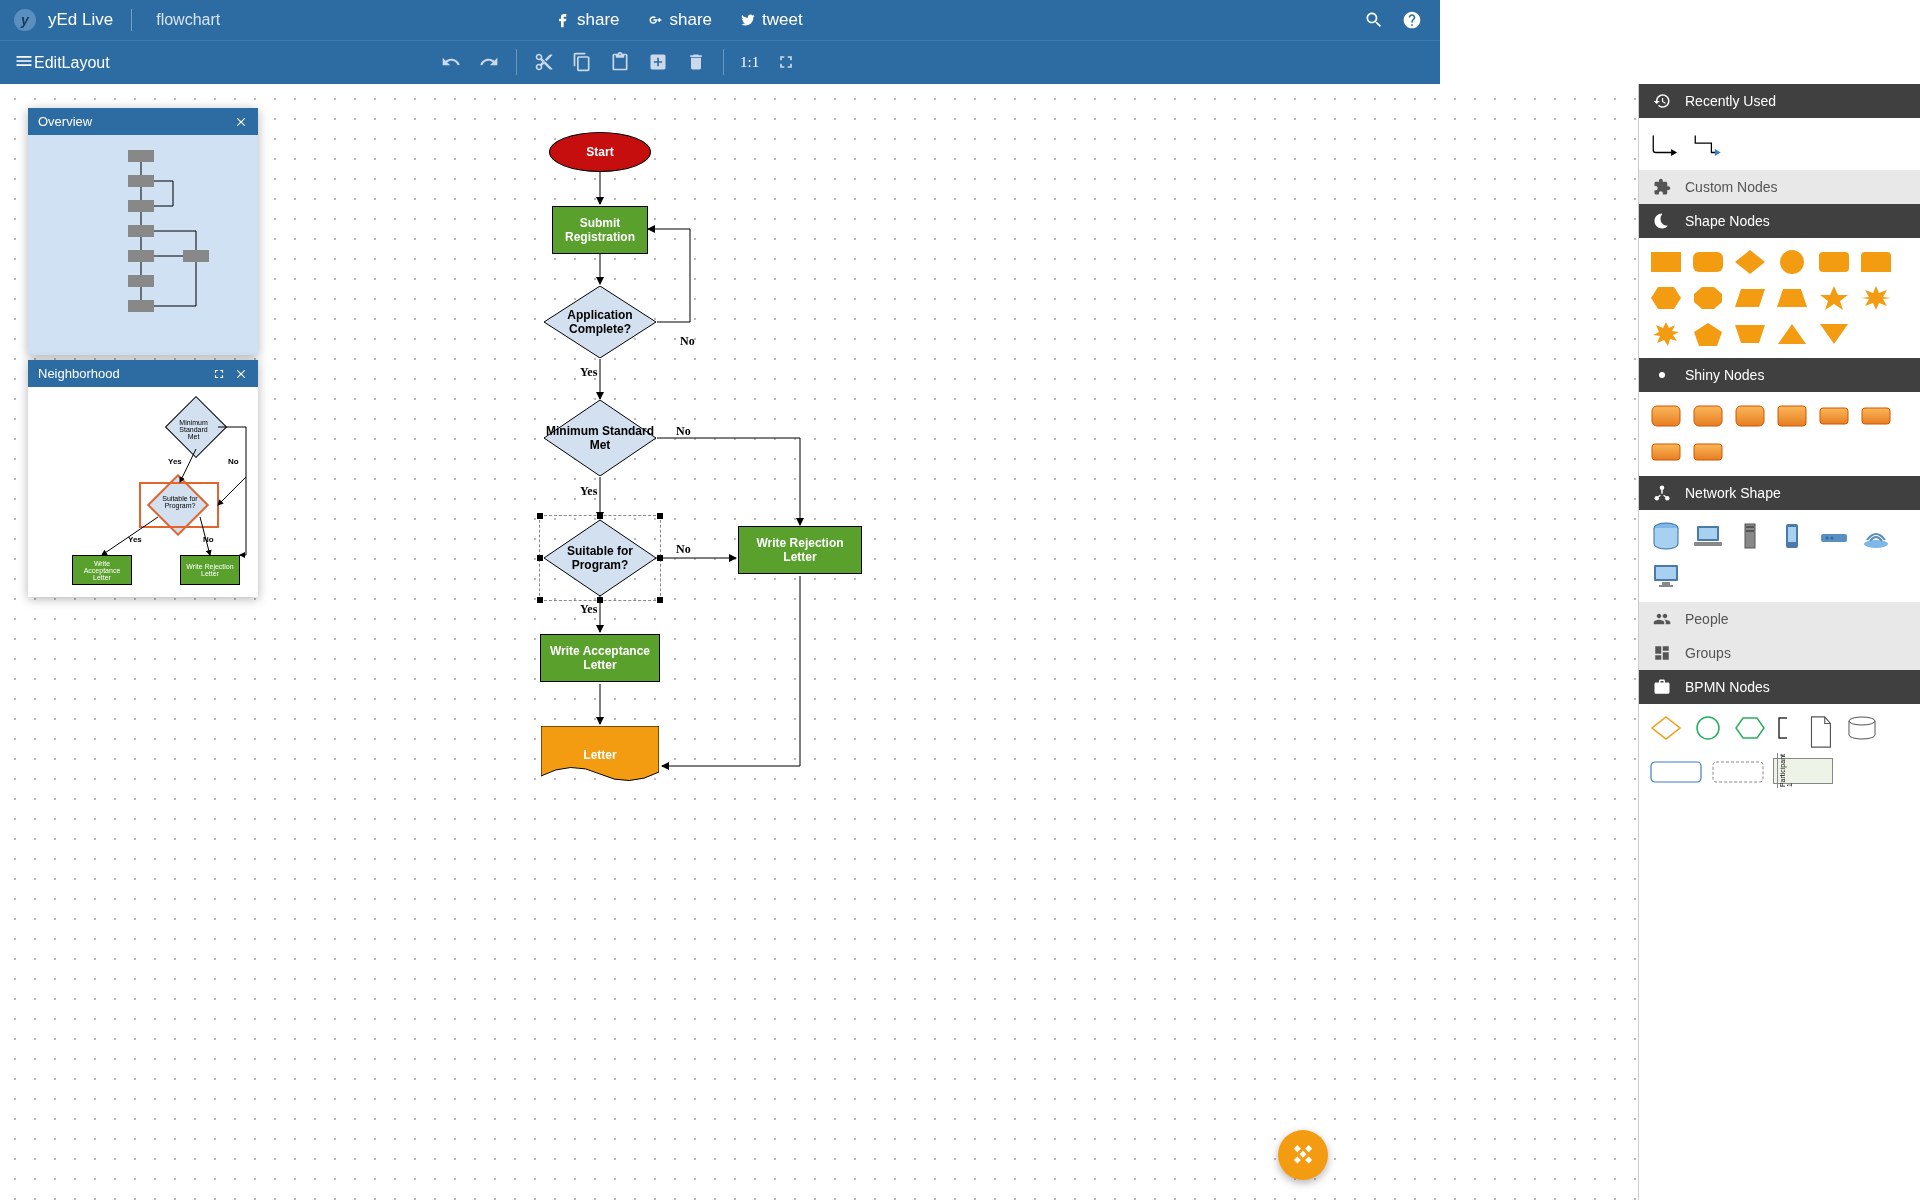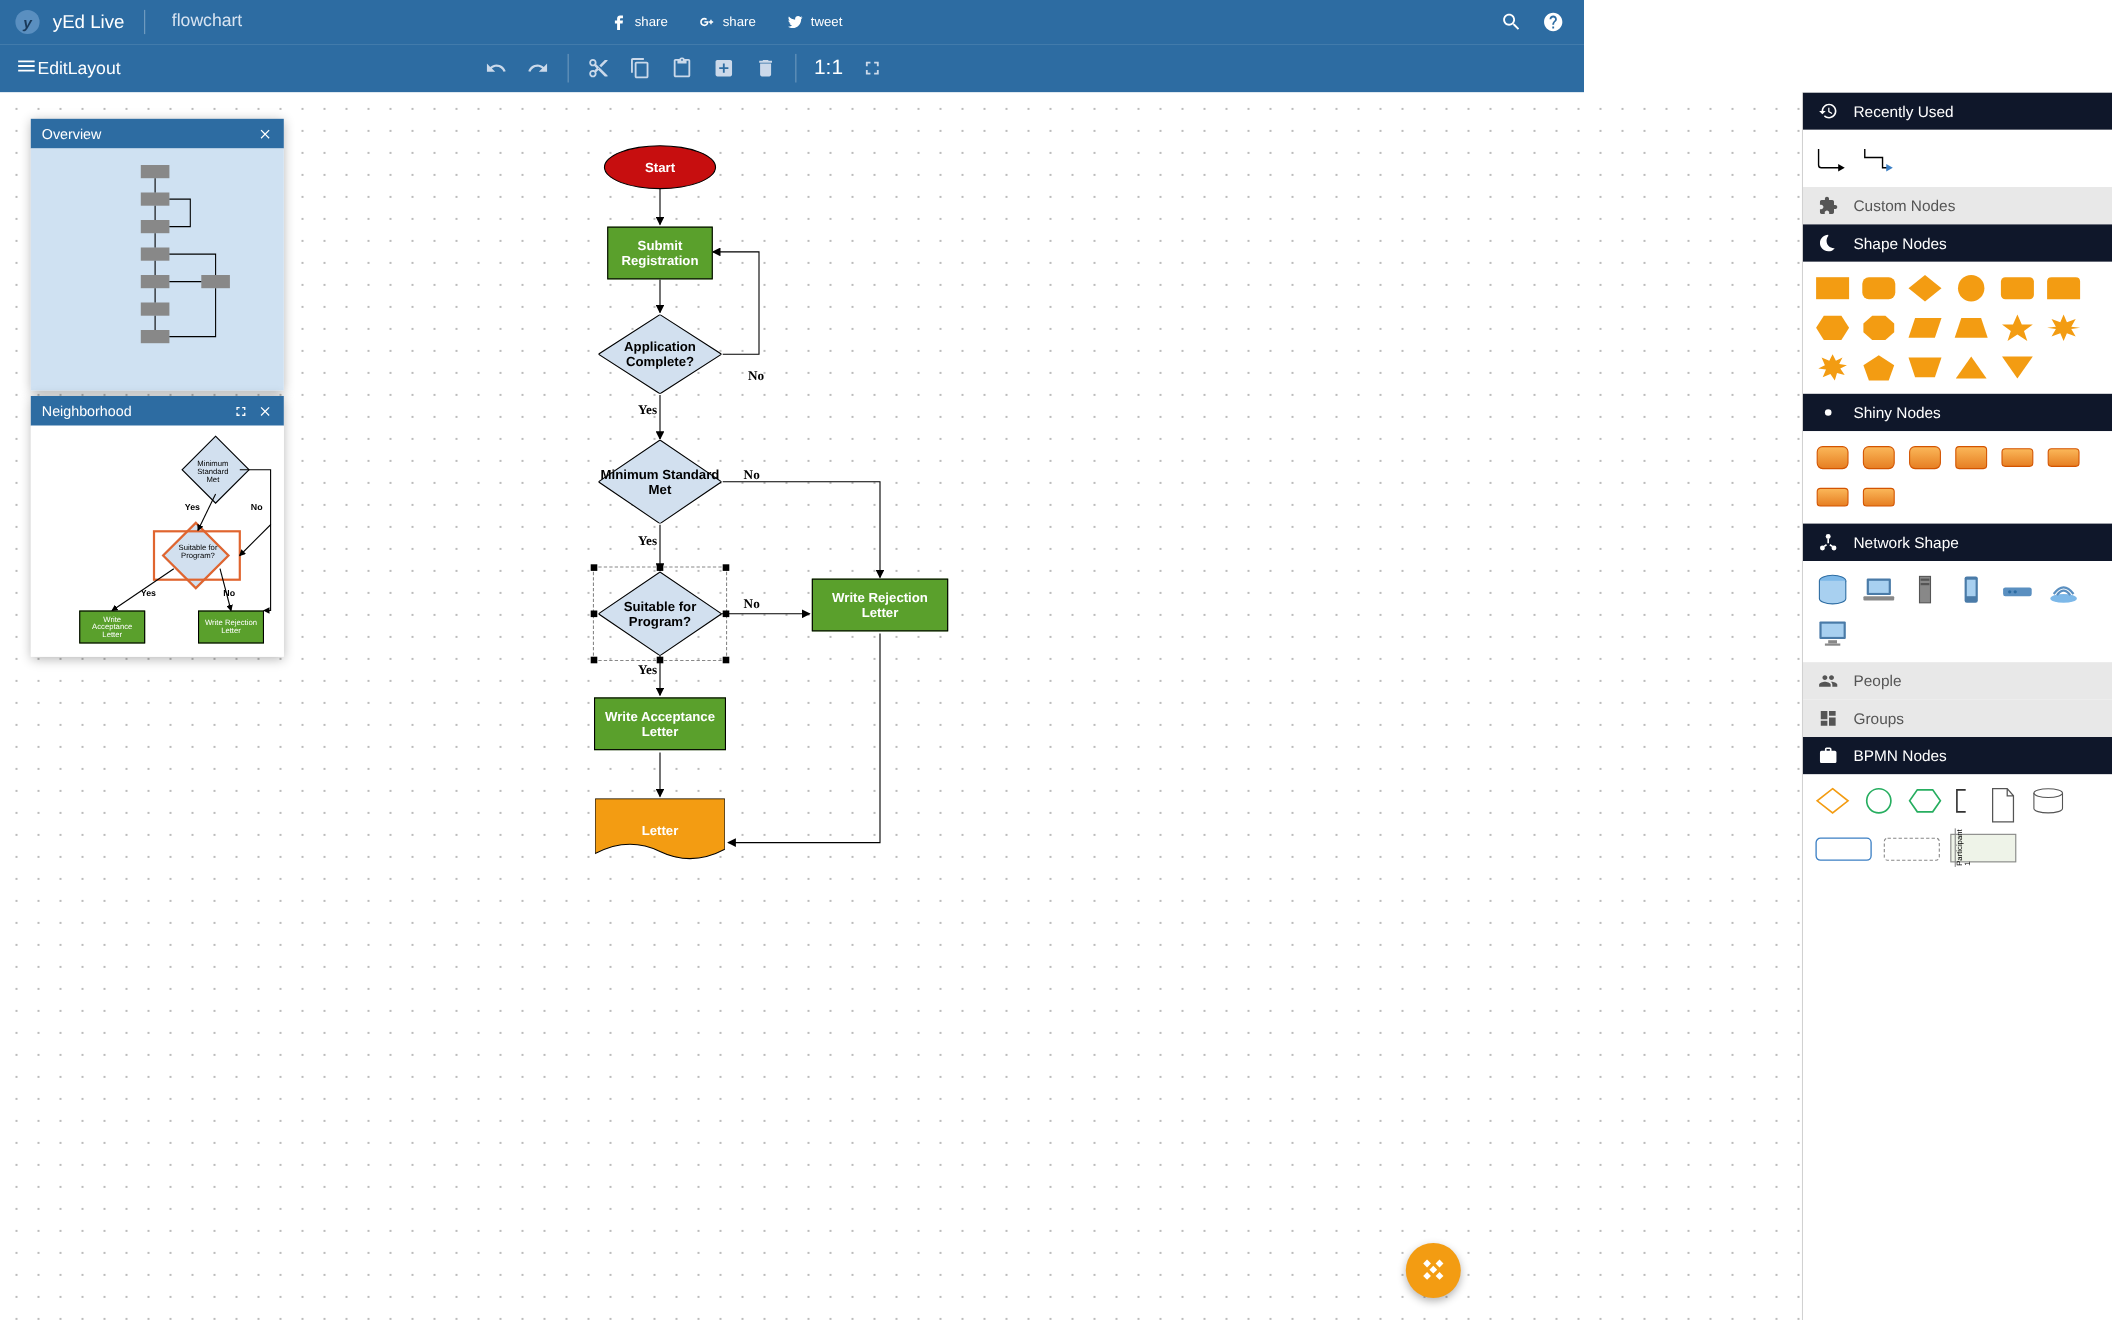--- a/index.html
+++ b/index.html
@@ -3,35 +3,35 @@
 <meta charset="utf-8">
 <style>
 * { box-sizing: border-box; margin: 0; padding: 0; font-family: Arial, sans-serif; }
 body { width: 1440px; height: 900px; overflow: hidden; background: #fff; }
 .topbar { height: 40px; background: #2d6ca2; display: flex; align-items: center; color: #fff; }
 .logo-area { display: flex; align-items: center; padding: 0 14px; gap: 12px; }
 .logo-icon { width: 22px; height: 22px; background: #5a8fc0; border-radius: 50%; display: flex; align-items: center; justify-content: center; font-style: italic; font-weight: bold; font-size: 14px; color: #1a3a5a; }
 .app-name { font-size: 17px; font-weight: 400; }
 .vdiv { width: 1px; height: 22px; background: rgba(255,255,255,0.35); margin: 0 6px; }
 .docname { font-size: 16px; color: #d8e4f2; padding-left: 6px; }
-.share-area { position: absolute; left: 555px; top: 0; height: 40px; display: flex; align-items: center; gap: 28px; color: #fff; font-size: 12px; }
+.share-area { position: absolute; left: 555px; top: 0; height: 40px; display: flex; align-items: center; gap: 28px; color: #fff; font-size: 17px; }
 .share-item { display: flex; align-items: center; gap: 6px; cursor: pointer; }
 .share-item svg { width: 16px; height: 16px; fill: #fff; }
 .top-right { margin-left: auto; display: flex; align-items: center; gap: 18px; padding-right: 18px; }
 .top-right svg { width: 20px; height: 20px; fill: #fff; cursor: pointer; }
 .menubar { height: 44px; background: #2d6ca2; display: flex; align-items: center; color: #fff; border-top: 1px solid rgba(255,255,255,0.1); }
 .menubar-left { display: flex; align-items: center; padding-left: 14px; }
 .hamburger { cursor: pointer; }
 .hamburger svg { width: 20px; height: 20px; fill: #fff; }
 .menu-item { font-size: 16px; cursor: pointer; }
 .toolbar-center { position: absolute; left: 440px; top: 40px; height: 44px; display: flex; align-items: center; gap: 16px; }
 .tool-btn { width: 22px; height: 22px; cursor: pointer; display: flex; align-items: center; justify-content: center; }
 .tool-btn svg { width: 20px; height: 20px; fill: #cbd9ea; }
 .tool-sep { width: 1px; height: 26px; background: rgba(255,255,255,0.3); }
-.tool-text { color: #fff; font-size: 19px; cursor: pointer; }
+.tool-text { color: #fff; font-size: 15px; cursor: pointer; font-family: Liberation Serif, serif; }
 .main { position: absolute; top: 84px; left: 0; right: 0; bottom: 0; display: flex; }
 .canvas { flex: 1; position: relative; background: #fff; overflow: hidden; }
 .dotgrid { position: absolute; inset: 0; background-image: radial-gradient(#bbb 1px, transparent 1px); background-size: 20px 20px; background-position: 5px 5px; }
 .floating-panel { position: absolute; background: #fff; box-shadow: 0 2px 10px rgba(0,0,0,0.3); }
 .panel-header { background: #2d6ca2; color: #fff; padding: 6px 10px; font-size: 13px; display: flex; align-items: center; justify-content: space-between; }
 .panel-header .icons { display: flex; gap: 8px; }
 .panel-header svg { width: 14px; height: 14px; fill: #fff; cursor: pointer; }
 .overview-body { width: 230px; height: 220px; background: linear-gradient(#cfe1f2,#cfe1f2); position: relative; }
 .ov-rect { position: absolute; background: #888; }
 .neighborhood-body { width: 230px; height: 210px; background: #fff; position: relative; font-size: 8px; text-align: center; }
@@ -43,21 +43,21 @@
 .node { position: absolute; display: flex; align-items: center; justify-content: center; font-family: 'Times New Roman', serif; font-size: 12px; font-weight: bold; text-align: center; }
 .terminator { background: #c70e0f; color: #fff; border: 1px solid #000; border-radius: 50%; }
 .process { background: #5aa02c; color: #fff; border: 1px solid #000; justify-content: center; }
 .decision-text { position: relative; z-index: 2; }
 .handle { position: absolute; width: 6px; height: 6px; background: #000; }
 .edge-label { position: absolute; font-family: 'Times New Roman', serif; font-size: 12px; font-weight: bold; }
 .fab { position: absolute; right: 310px; bottom: 20px; width: 50px; height: 50px; background: #f39c12; border-radius: 50%; box-shadow: 0 3px 8px rgba(0,0,0,0.3); display: flex; align-items: center; justify-content: center; cursor: pointer; }
 .fab-dots { display: grid; grid-template-columns: repeat(3,6px); grid-template-rows: repeat(3,6px); gap: 2px; transform: rotate(45deg); }
 .fab-dot { width: 5px; height: 5px; background: #fff; }
 .sidebar { width: 282px; background: #fff; border-left: 1px solid #ccc; display: flex; flex-direction: column; overflow-y: auto; }
-.section-header { background: #0f172a; color: #fff; padding: 8px 14px; font-size: 14px; display: flex; align-items: center; gap: 14px; cursor: pointer; }
+.section-header { background: #404040; color: #fff; padding: 8px 14px; font-size: 14px; display: flex; align-items: center; gap: 14px; cursor: pointer; }
 .section-header.collapsed { background: #e8e8e8; color: #555; }
 .section-header svg { width: 18px; height: 18px; fill: currentColor; }
 .section-body { padding: 10px; display: flex; flex-wrap: wrap; gap: 8px; background: #fff; }
 .section-body.recent { padding: 12px 10px; }
 .shape-item { width: 34px; height: 28px; cursor: pointer; }
 .orange-shape { fill: #f39c12; }
 .network-icon { width: 34px; height: 32px; display: flex; align-items: center; justify-content: center; cursor: pointer; }
 svg line, svg polyline, svg path.arrow { stroke: #000; fill: none; }
 </style>
 </head>

